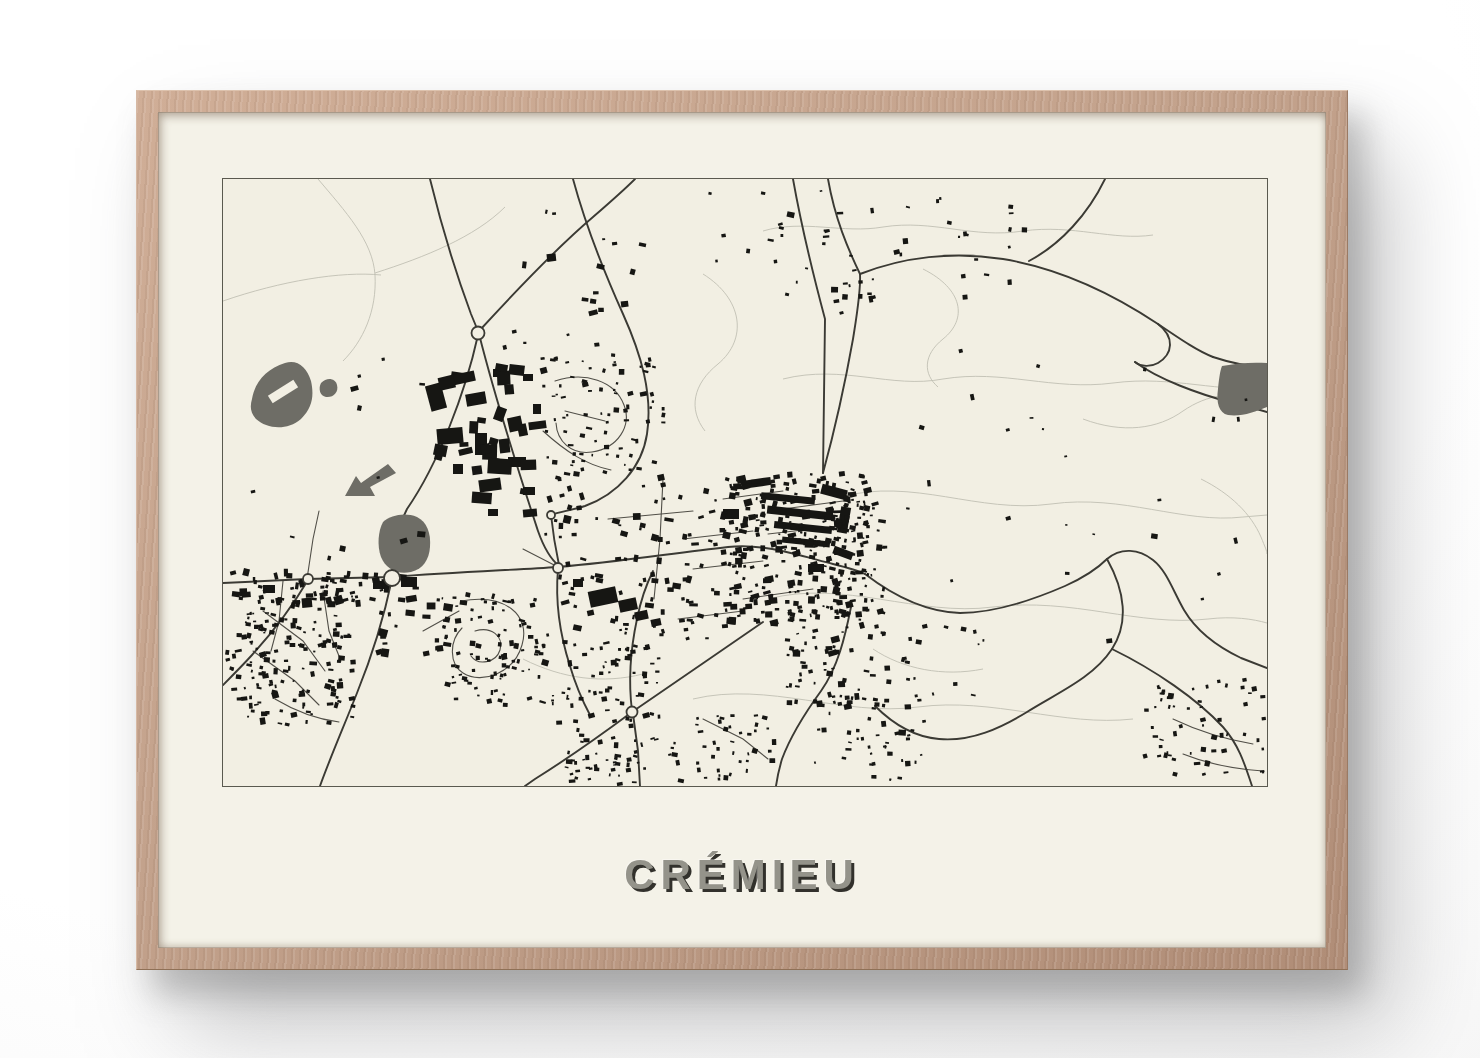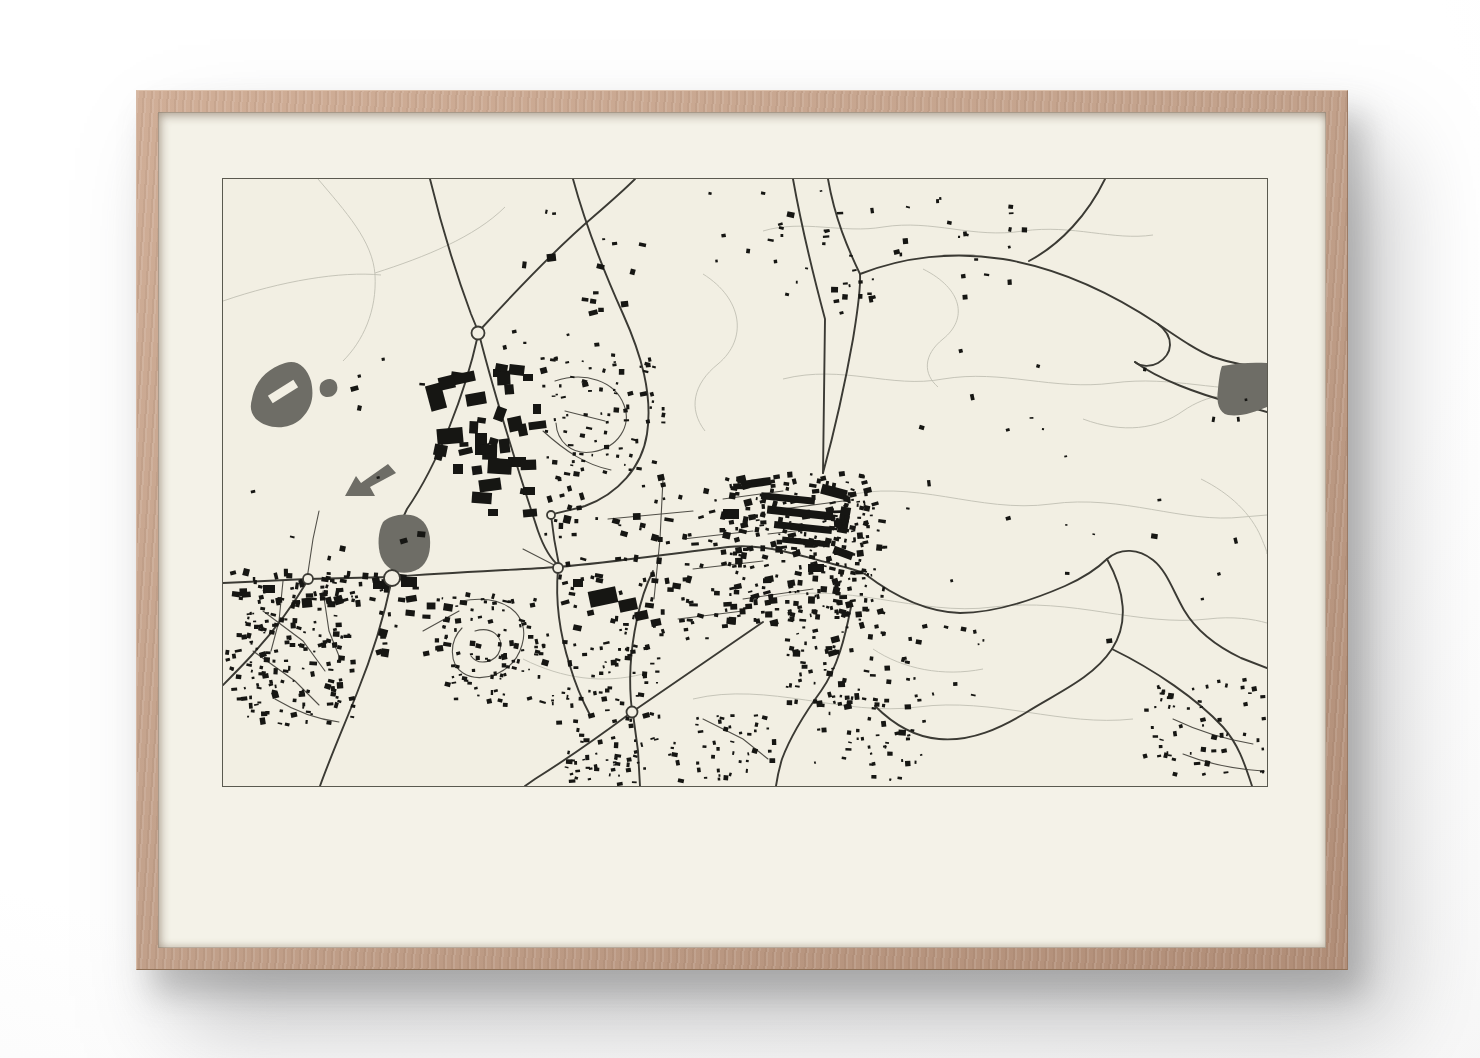--- a/index.html
+++ b/index.html
@@ -1466,14 +1466,15 @@
           <g>
             <circle cx="85" cy="400" r="5" fill="#f2efe3" stroke="#3b3a34" stroke-width="1.8"></circle>
             <circle cx="169" cy="399" r="8" fill="#f2efe3" stroke="#3b3a34" stroke-width="1.8"></circle>
             <circle cx="255" cy="154" r="6.5" fill="#f2efe3" stroke="#3b3a34" stroke-width="1.8"></circle>
             <circle cx="335" cy="389" r="5" fill="#f2efe3" stroke="#3b3a34" stroke-width="1.8"></circle>
             <circle cx="328" cy="336" r="4" fill="#f2efe3" stroke="#3b3a34" stroke-width="1.8"></circle>
             <circle cx="409" cy="533" r="5.5" fill="#f2efe3" stroke="#3b3a34" stroke-width="1.8"></circle>
           </g>
         </svg>
     </div>
+    <div class="title">CRÉMIEU</div>
   </div>
 </div>
 
 </body></html>

